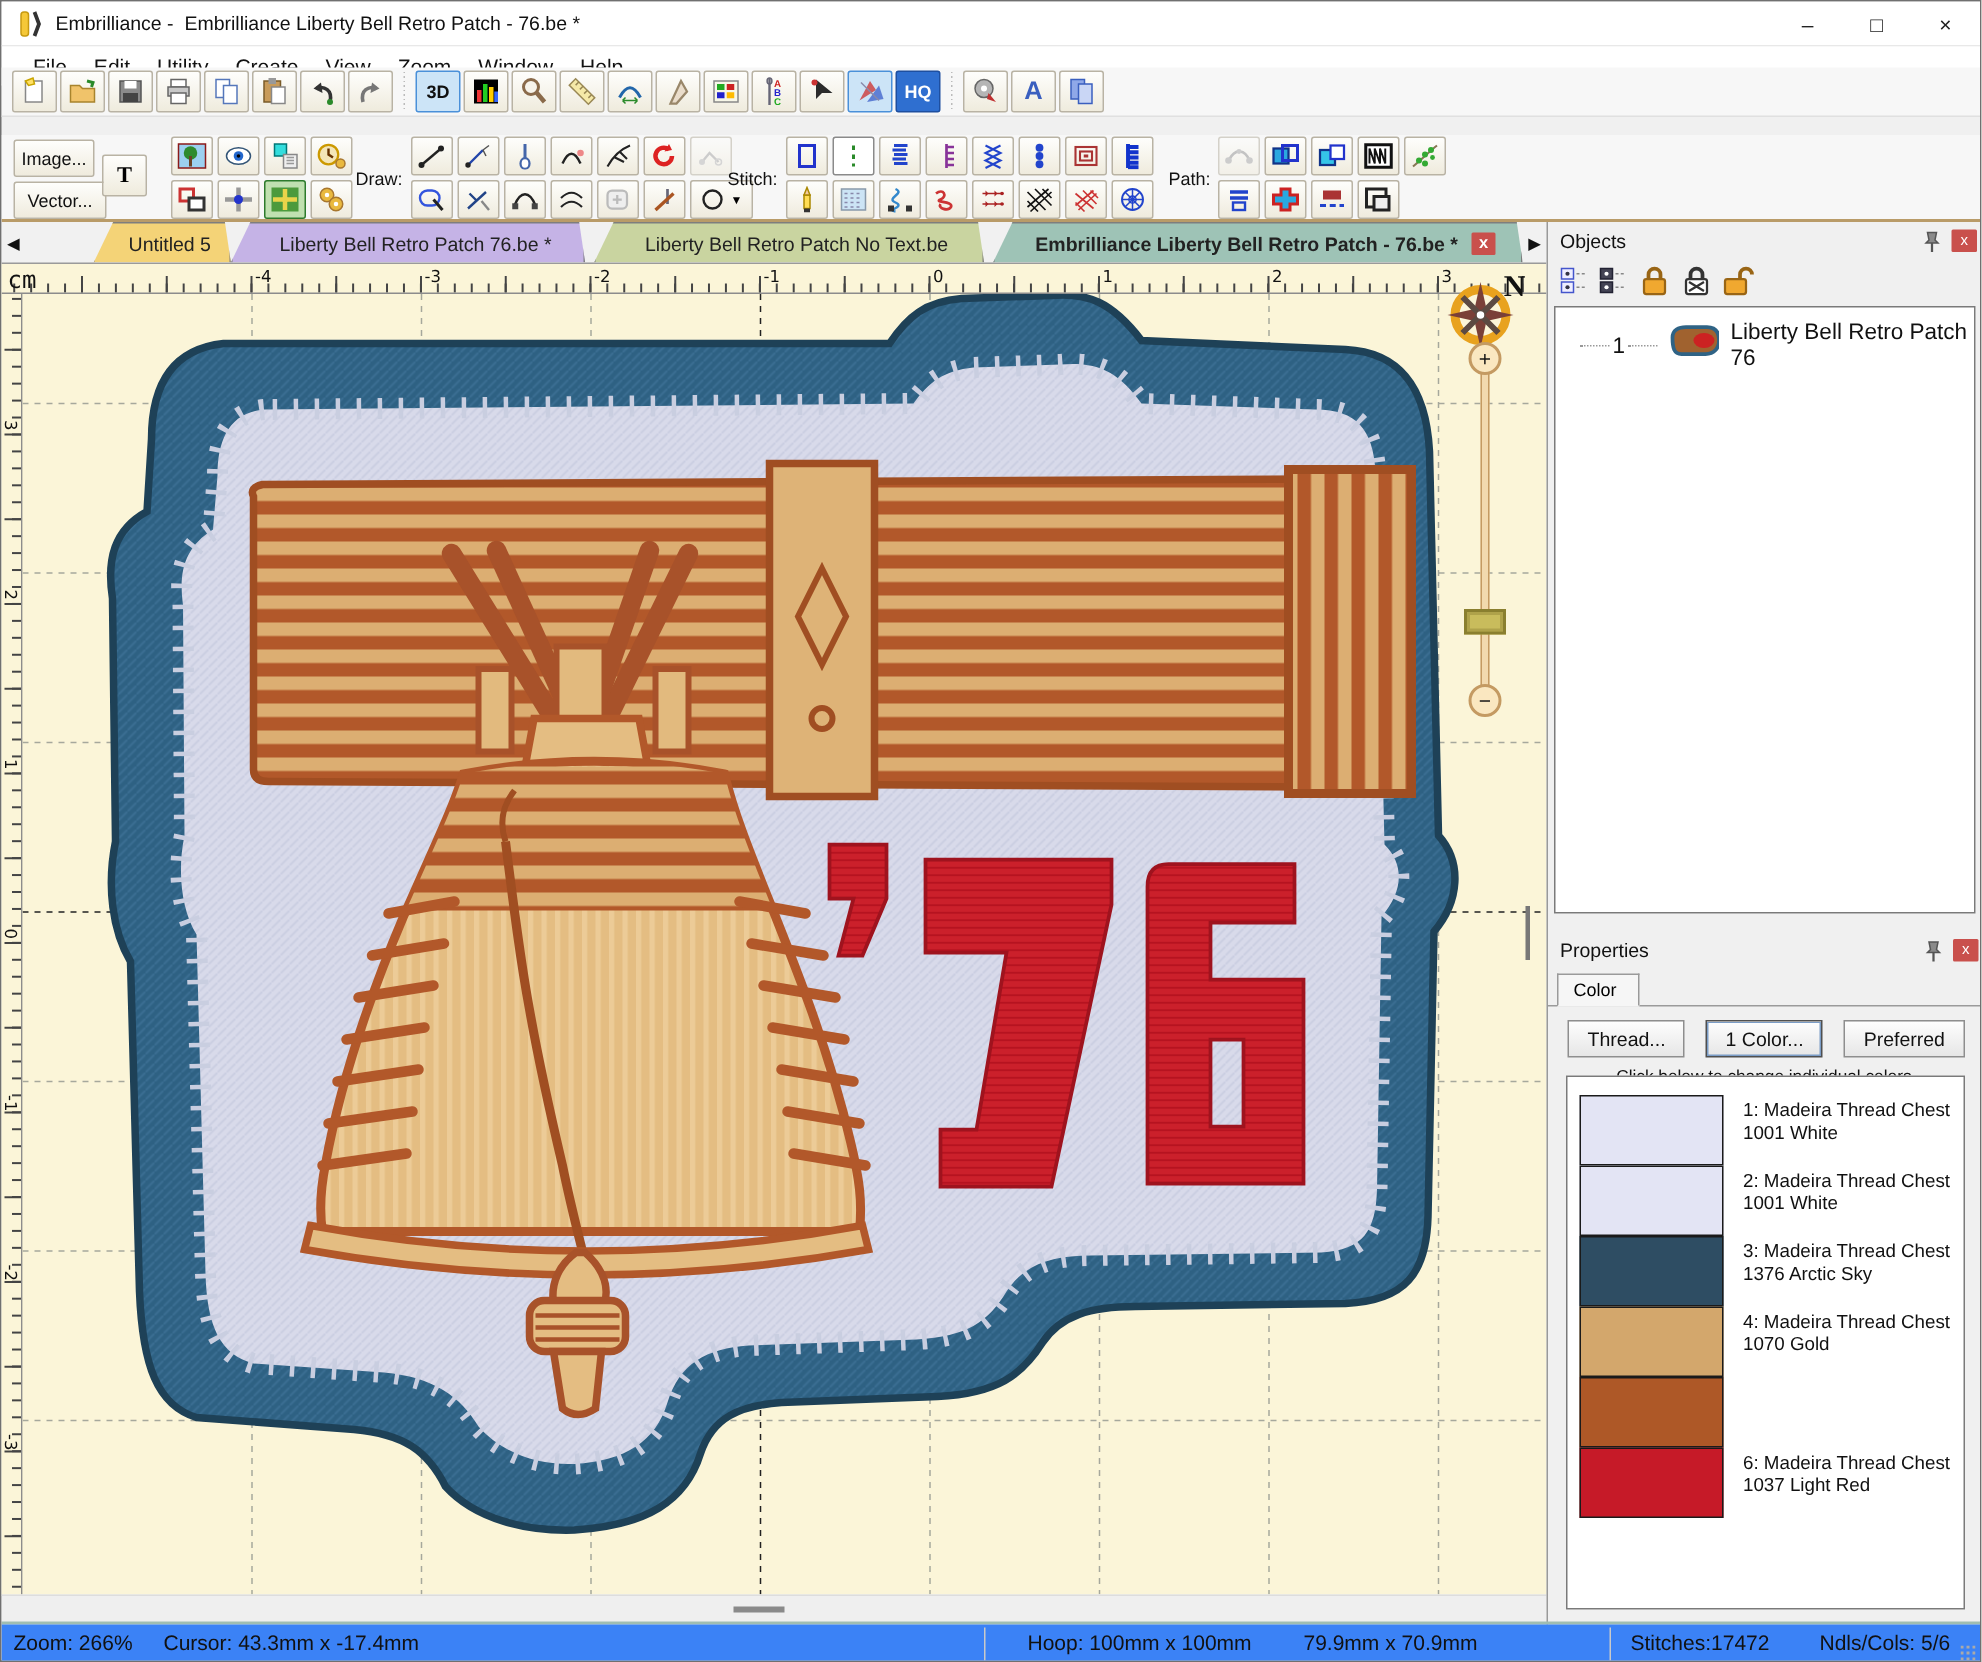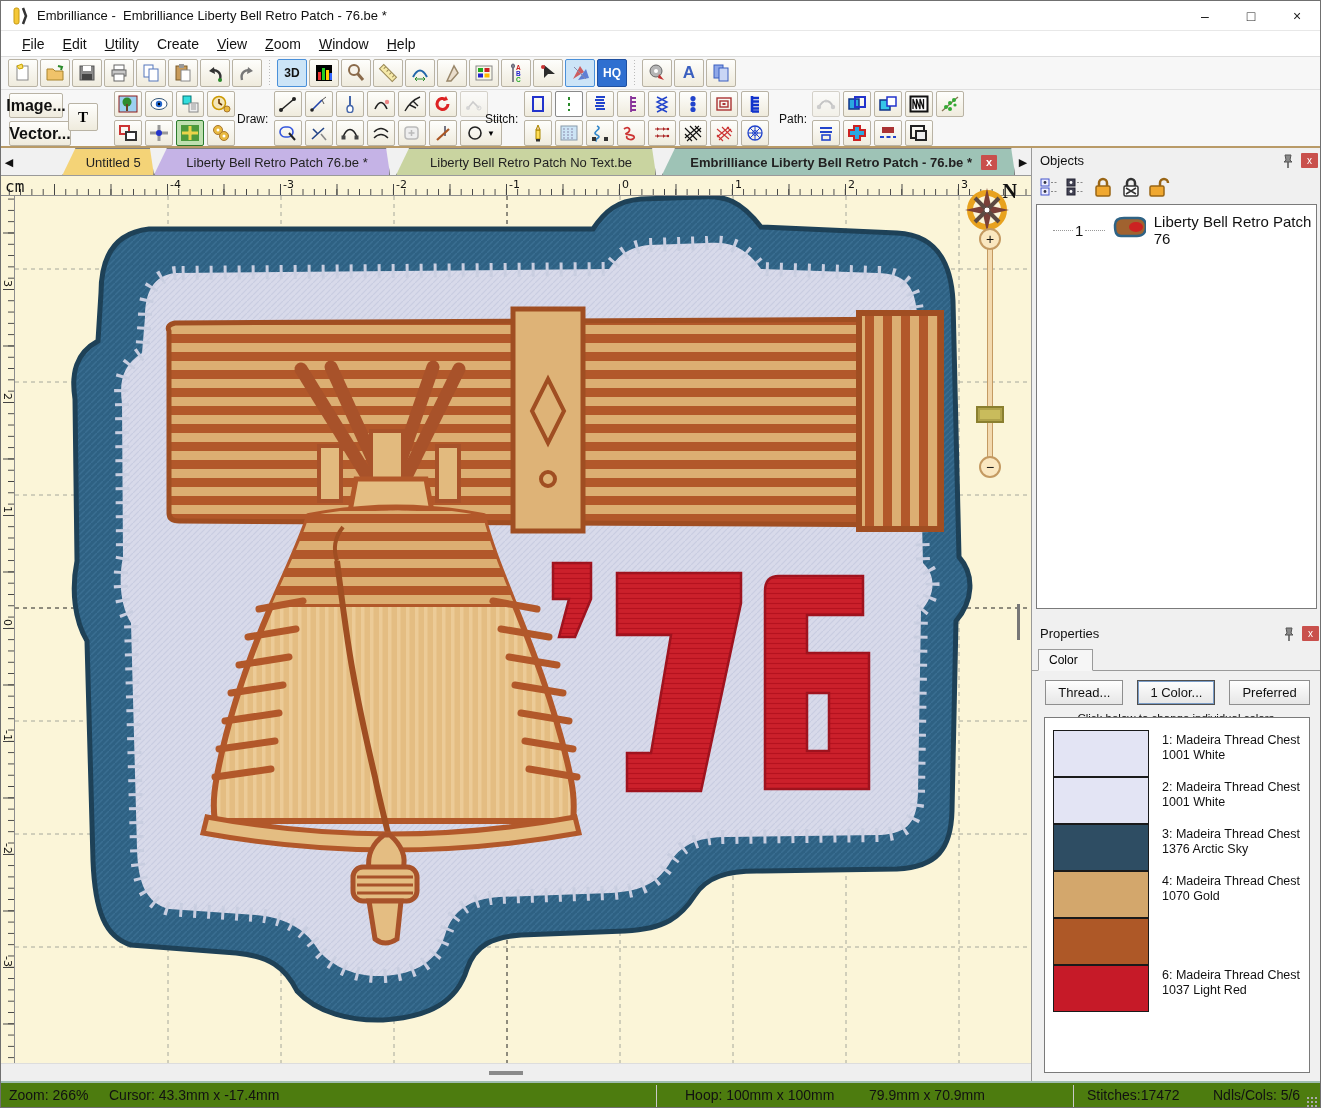--- a/index.html
+++ b/index.html
@@ -11,33 +11,33 @@
   .titlebar .logo{margin:0 8px 0 10px;}
   .titlebar .title{font-size:13px;color:#111;white-space:pre;}
   .wbtns{margin-left:auto;display:flex;height:100%;}
   .wbtn{width:46px;height:100%;display:flex;align-items:center;justify-content:center;font-size:14px;color:#222;}
 
   
   .menubar{position:absolute;left:0;top:30px;width:100%;height:26px;background:#FFFFFF;display:flex;align-items:center;padding-left:12px;border-bottom:1px solid #DDD;}
   .menubar .mi{font-size:14px;color:#111;padding:3px 9px;}
 
   
-  .tb1{position:absolute;left:0;top:56px;width:100%;height:33px;background:#F7F7F7;display:flex;align-items:center;border-bottom:1px solid #E0E0E0;padding-left:6px;}
+  .tb1{position:absolute;left:0;top:44px;width:100%;height:33px;background:#F7F7F7;display:flex;align-items:center;border-bottom:1px solid #E0E0E0;padding-left:6px;}
   .tb2{position:absolute;left:0;top:89px;width:100%;height:58px;background:#F7F7F7;border-bottom:2px solid #B99B68;}
   .tsep{width:7px;height:26px;margin:0 3px;background:
         repeating-linear-gradient(#BBB 0 1px,transparent 1px 3px);background-size:1px 100%;background-repeat:no-repeat;background-position:center;}
   .tbtn{width:30px;height:28px;border:1px solid #B9B3A4;background:linear-gradient(#FEFEFC,#EFEBDD);border-radius:2px;margin:0 1px;display:flex;align-items:center;justify-content:center;}
   .tbtn.small{width:28px;height:26px;}
   .tbtn.active{background:#CCE4F7;border-color:#4A90D9;}
   .tbtn.pressed{background:#FFFFFF;border-color:#8A8A8A;}
   .tbtn.hq{background:#2F6FD0;border-color:#1E4FA0;color:#FFF;font-weight:bold;font-size:12px;}
   .tbtn .txt{font-size:12px;font-weight:bold;color:#111;}
   .tbtn .txtA{font-size:17px;font-weight:bold;color:#3A5FBF;}
   .ic{display:block;}
-  .lblbtn{height:25px;border:1px solid #B9B3A4;background:linear-gradient(#FEFEFC,#EFEBDD);border-radius:2px;font-size:16px;color:#111;display:flex;align-items:center;justify-content:center;padding:0 6px;font-weight:bold;}
+  .lblbtn{height:25px;border:1px solid #B9B3A4;background:linear-gradient(#FEFEFC,#EFEBDD);border-radius:2px;font-size:12px;color:#111;display:flex;align-items:center;justify-content:center;padding:0 6px;}
   .tb2 .sec-label{font-size:12px;color:#111;}
   .grid2{display:grid;grid-auto-flow:column;grid-template-rows:28px 28px;gap:1px;}
 
   
   .tabbar{position:absolute;left:0;top:147px;width:1030px;height:28px;background:#F1F1F1;border-bottom:1px solid #9A9A9A;display:flex;align-items:flex-end;}
   .tab{height:27px;display:flex;align-items:center;justify-content:center;font-size:13px;color:#222;border:1px solid #7E7E7E;border-bottom:none;clip-path:polygon(13px 0,calc(100% - 4px) 0,100% 100%,0 100%);padding:0 10px 0 20px;}
   .tab.active{font-weight:bold;}
   .tab .x{width:16px;height:15px;background:#C9504C;color:#FFF;font-size:11px;display:flex;align-items:center;justify-content:center;margin-left:9px;border-radius:1px;}
   .tarrow{width:16px;height:26px;display:flex;align-items:center;justify-content:center;font-size:11px;color:#111;}
 
@@ -81,21 +81,21 @@
   .pbtn{border:1px solid #8E8E8E;background:linear-gradient(#FEFEFE,#E6E6E6);font-size:13px;padding:4px 12px;color:#111;}
   .pbtn.def{border:1px solid #4F4F4F;box-shadow:0 0 0 1px #7A9CC6 inset;}
   .hint{font-size:11.5px;color:#111;text-align:center;margin-top:7px;}
   .colorbox{position:absolute;left:12px;top:96px;width:266px;height:356px;background:#FFF;border:1px solid #7A7A7A;padding:13px 0 0 8px;}
   .crow{display:flex;height:47px;}
   .cswatch{width:96px;height:47px;border:1px solid #1A1A1A;margin-top:-1px;flex:none;}
   .clabel{padding:2px 0 0 13px;font-size:12.5px;line-height:15px;color:#111;}
 
   
   .tealline{position:absolute;left:0;top:1080px;width:100%;height:2px;background:#9FBDB1;}
-  .statusbar{position:absolute;left:0;top:1082px;width:100%;height:26px;background:#4d7c0f;font-size:14px;color:#111;}
+  .statusbar{position:absolute;left:0;top:1082px;width:100%;height:26px;background:#3b82f6;font-size:14px;color:#111;}
   .statusbar span{position:absolute;top:4px;white-space:pre;}
   .sdiv{position:absolute;top:2px;width:1px;height:22px;background:#C9C9C9;}
   .grip{position:absolute;right:3px;top:14px;width:10px;height:10px;
         background:radial-gradient(circle at 1px 1px,#AAA 1px,transparent 1.3px);background-size:4px 4px;}
 </style>
 </head>
 <body>
 
 <div class="win">
 

